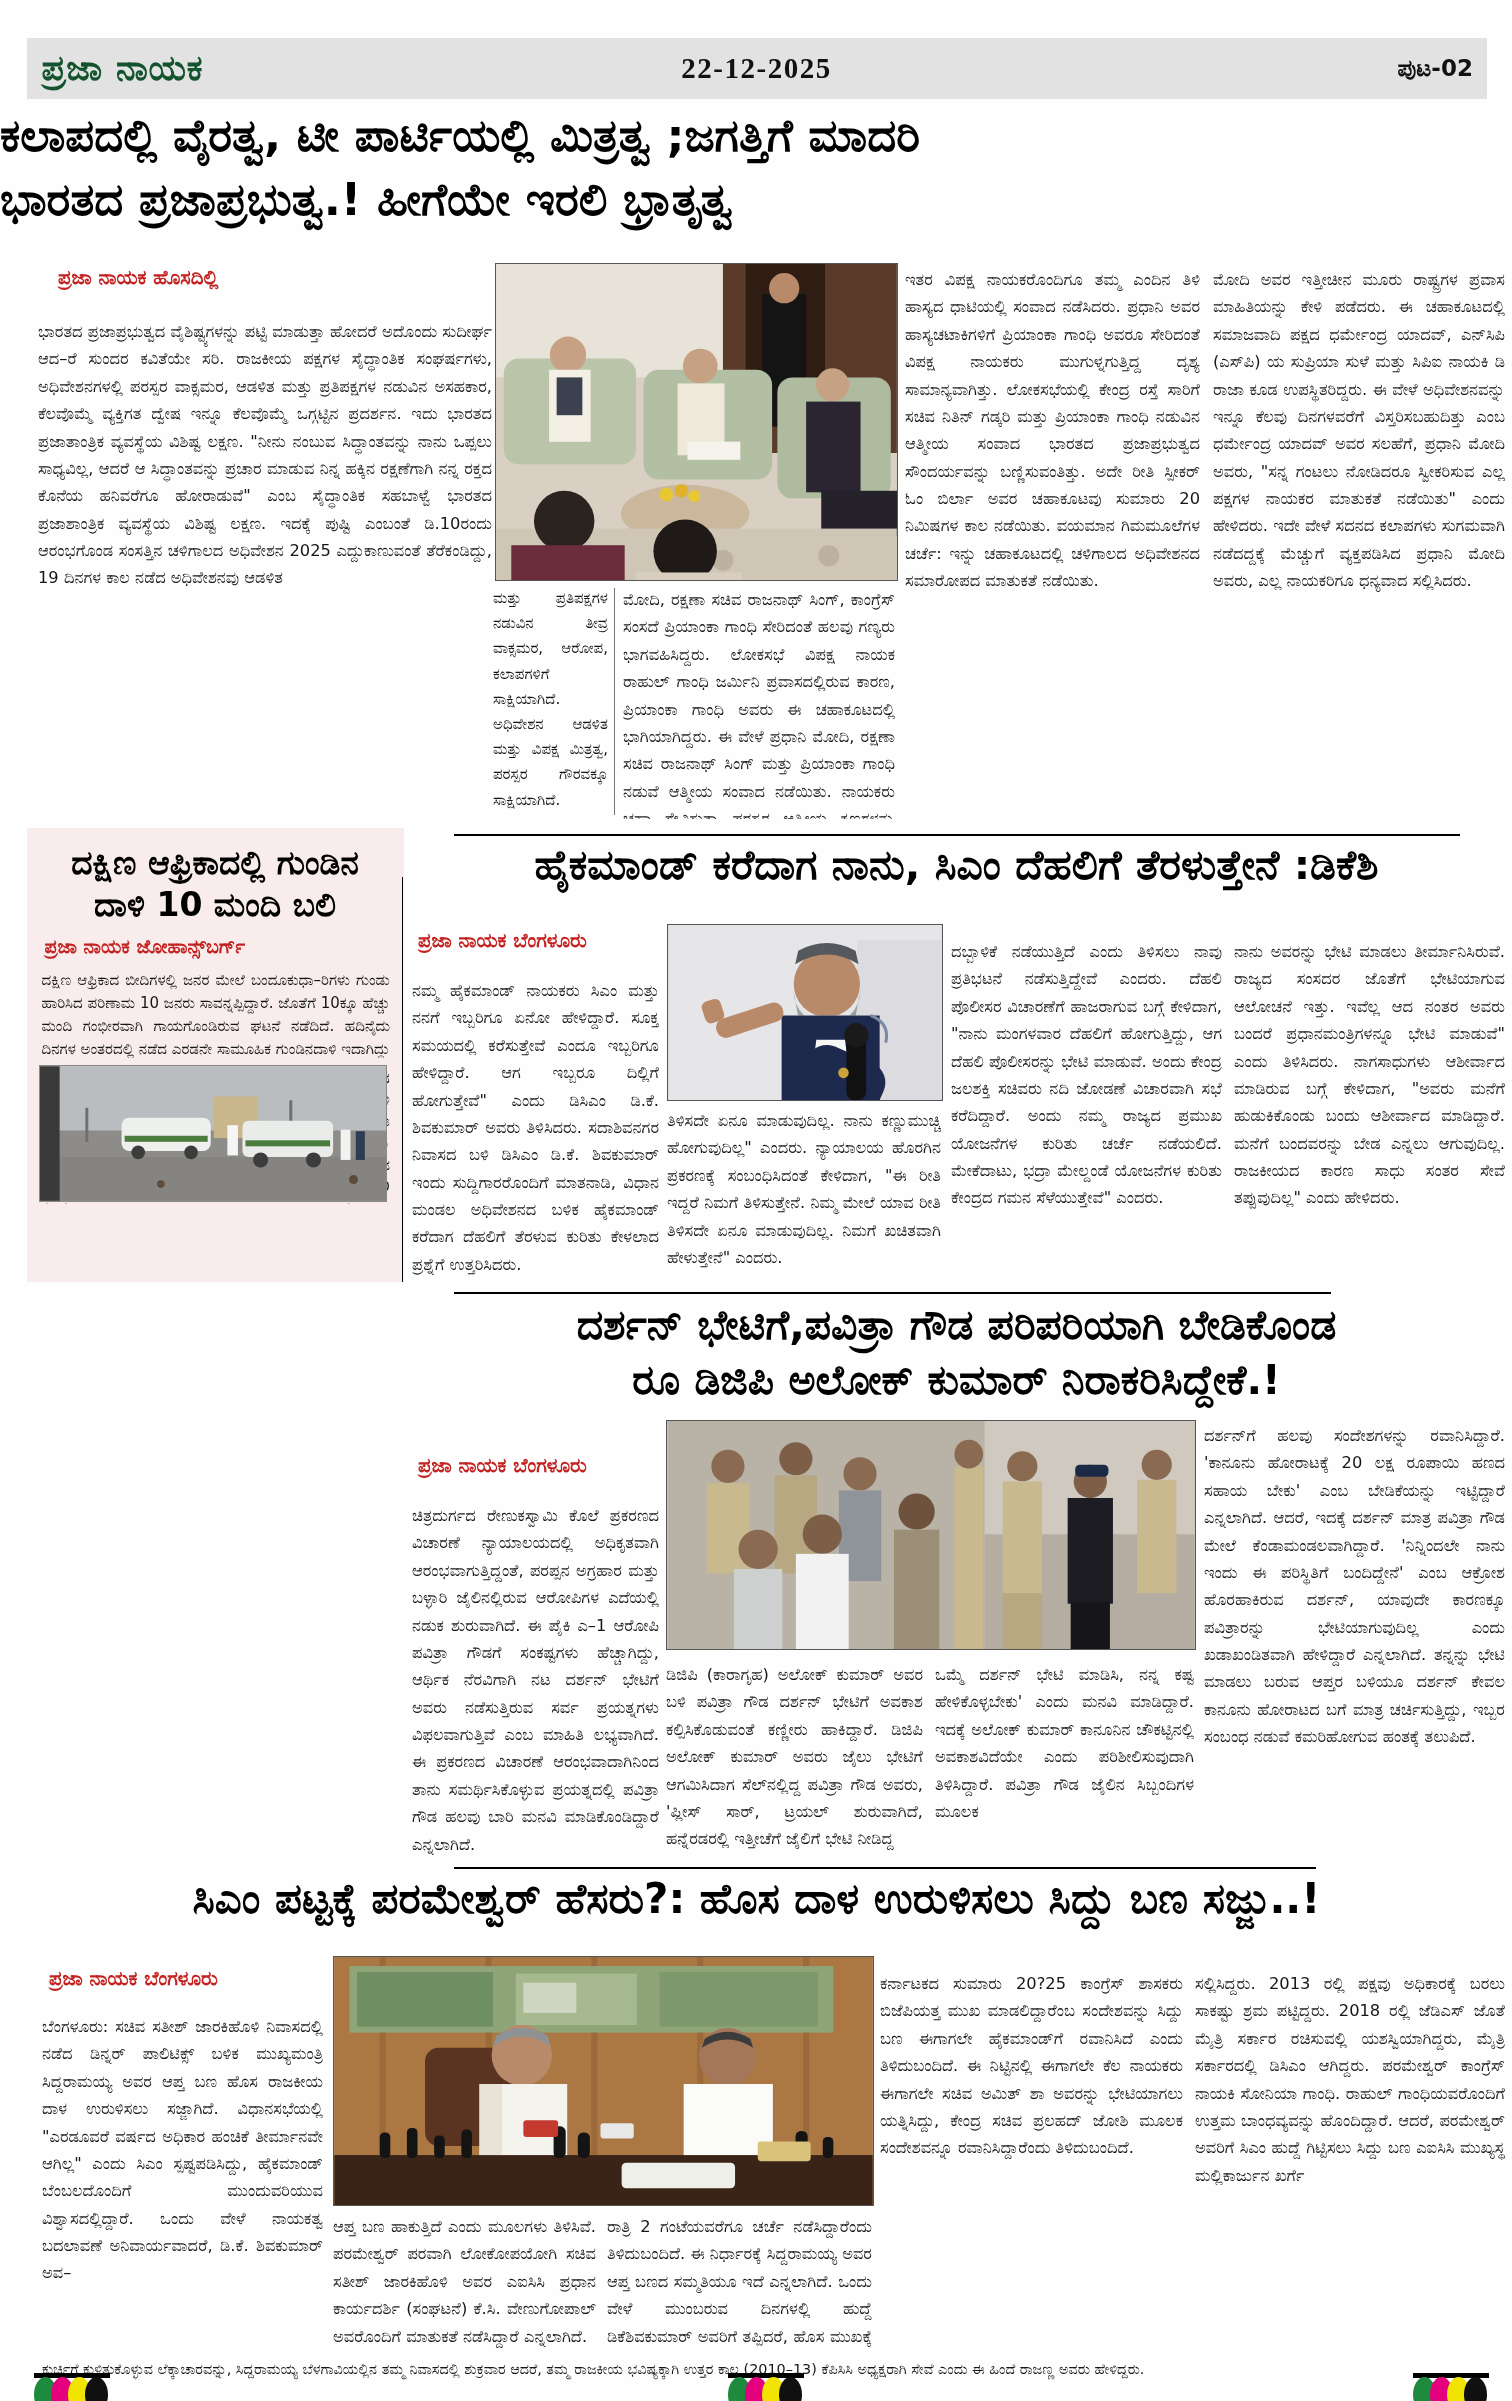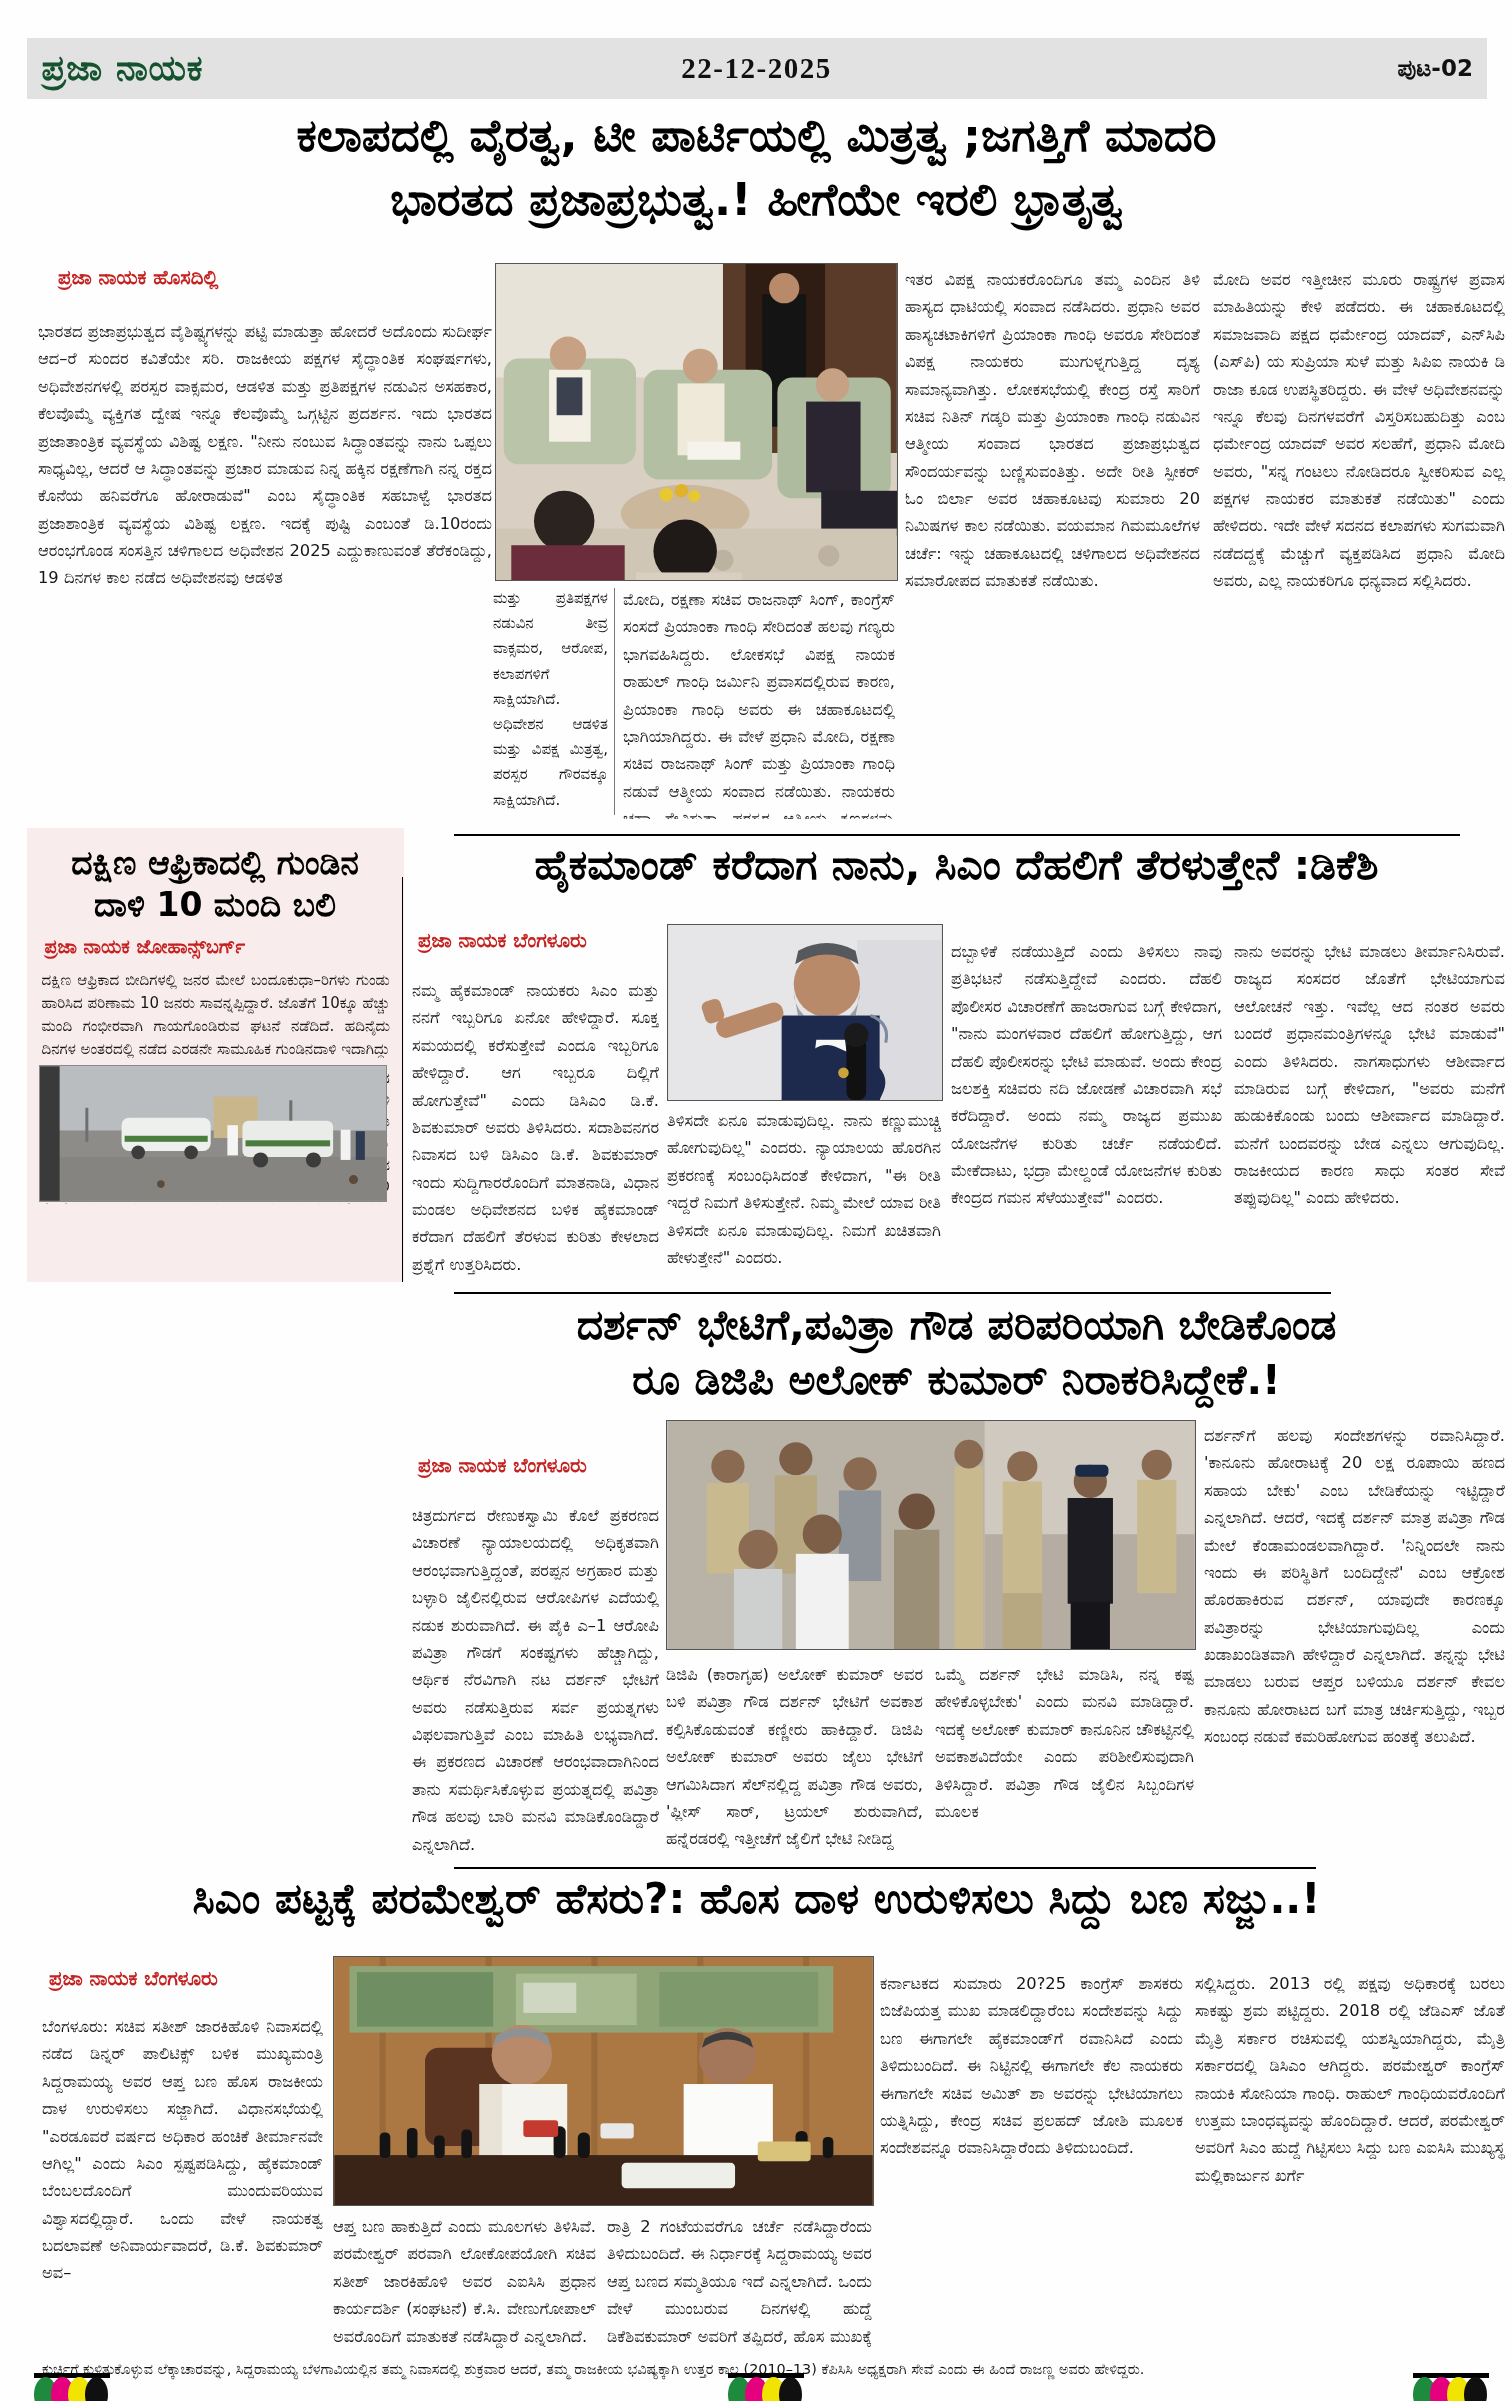--- a/index.html
+++ b/index.html
@@ -3,21 +3,21 @@
 <meta charset="utf-8">
 <style>
   html,body{margin:0;padding:0;background:#ffffff;}
   #page{position:relative;width:1513px;height:2401px;background:#fefefe;overflow:hidden;
         font-family:"DejaVu Sans", sans-serif;color:#111;}
   .abs{position:absolute;}
   .masthead{background:#e2e2e2;display:flex;align-items:center;}
   .mast-title{font-weight:bold;font-size:35px;color:#14532d;letter-spacing:0.8px;}
   .mast-date{font-family:"Liberation Serif", serif;font-weight:bold;font-size:29px;letter-spacing:1.5px;}
   .mast-page{font-weight:bold;font-size:23px;text-align:center;}
-  .lead-headline{width:100%;text-align:center;font-weight:bold;font-size:45px;line-height:1.42;color:#000;}
+  .lead-headline{width:100%;font-weight:bold;font-size:45px;line-height:1.42;color:#000;}
   .sec-headline{text-align:center;font-weight:bold;color:#000;}
   .byline{color:#c42220;font-weight:bold;font-size:19.7px;}
   .body-col{font-size:16.3px;line-height:1.68;text-align:justify;color:#161616;overflow:hidden;word-break:break-word;}
   .rule-h{background:#000;height:1.5px;}
   .rule-v{background:#000;width:1.5px;}
   .photo{overflow:hidden;border:0.8px solid #555;background:#cfcfcf;}
   .pinkbox{background:#f9ecec;}
   .reg-bar{height:4.5px;background:#000;width:76px;}
   .reg-row{display:flex;margin-top:-0.8px;}
   .reg-dot{width:23px;height:35px;border-radius:50%;margin-right:-6px;}

